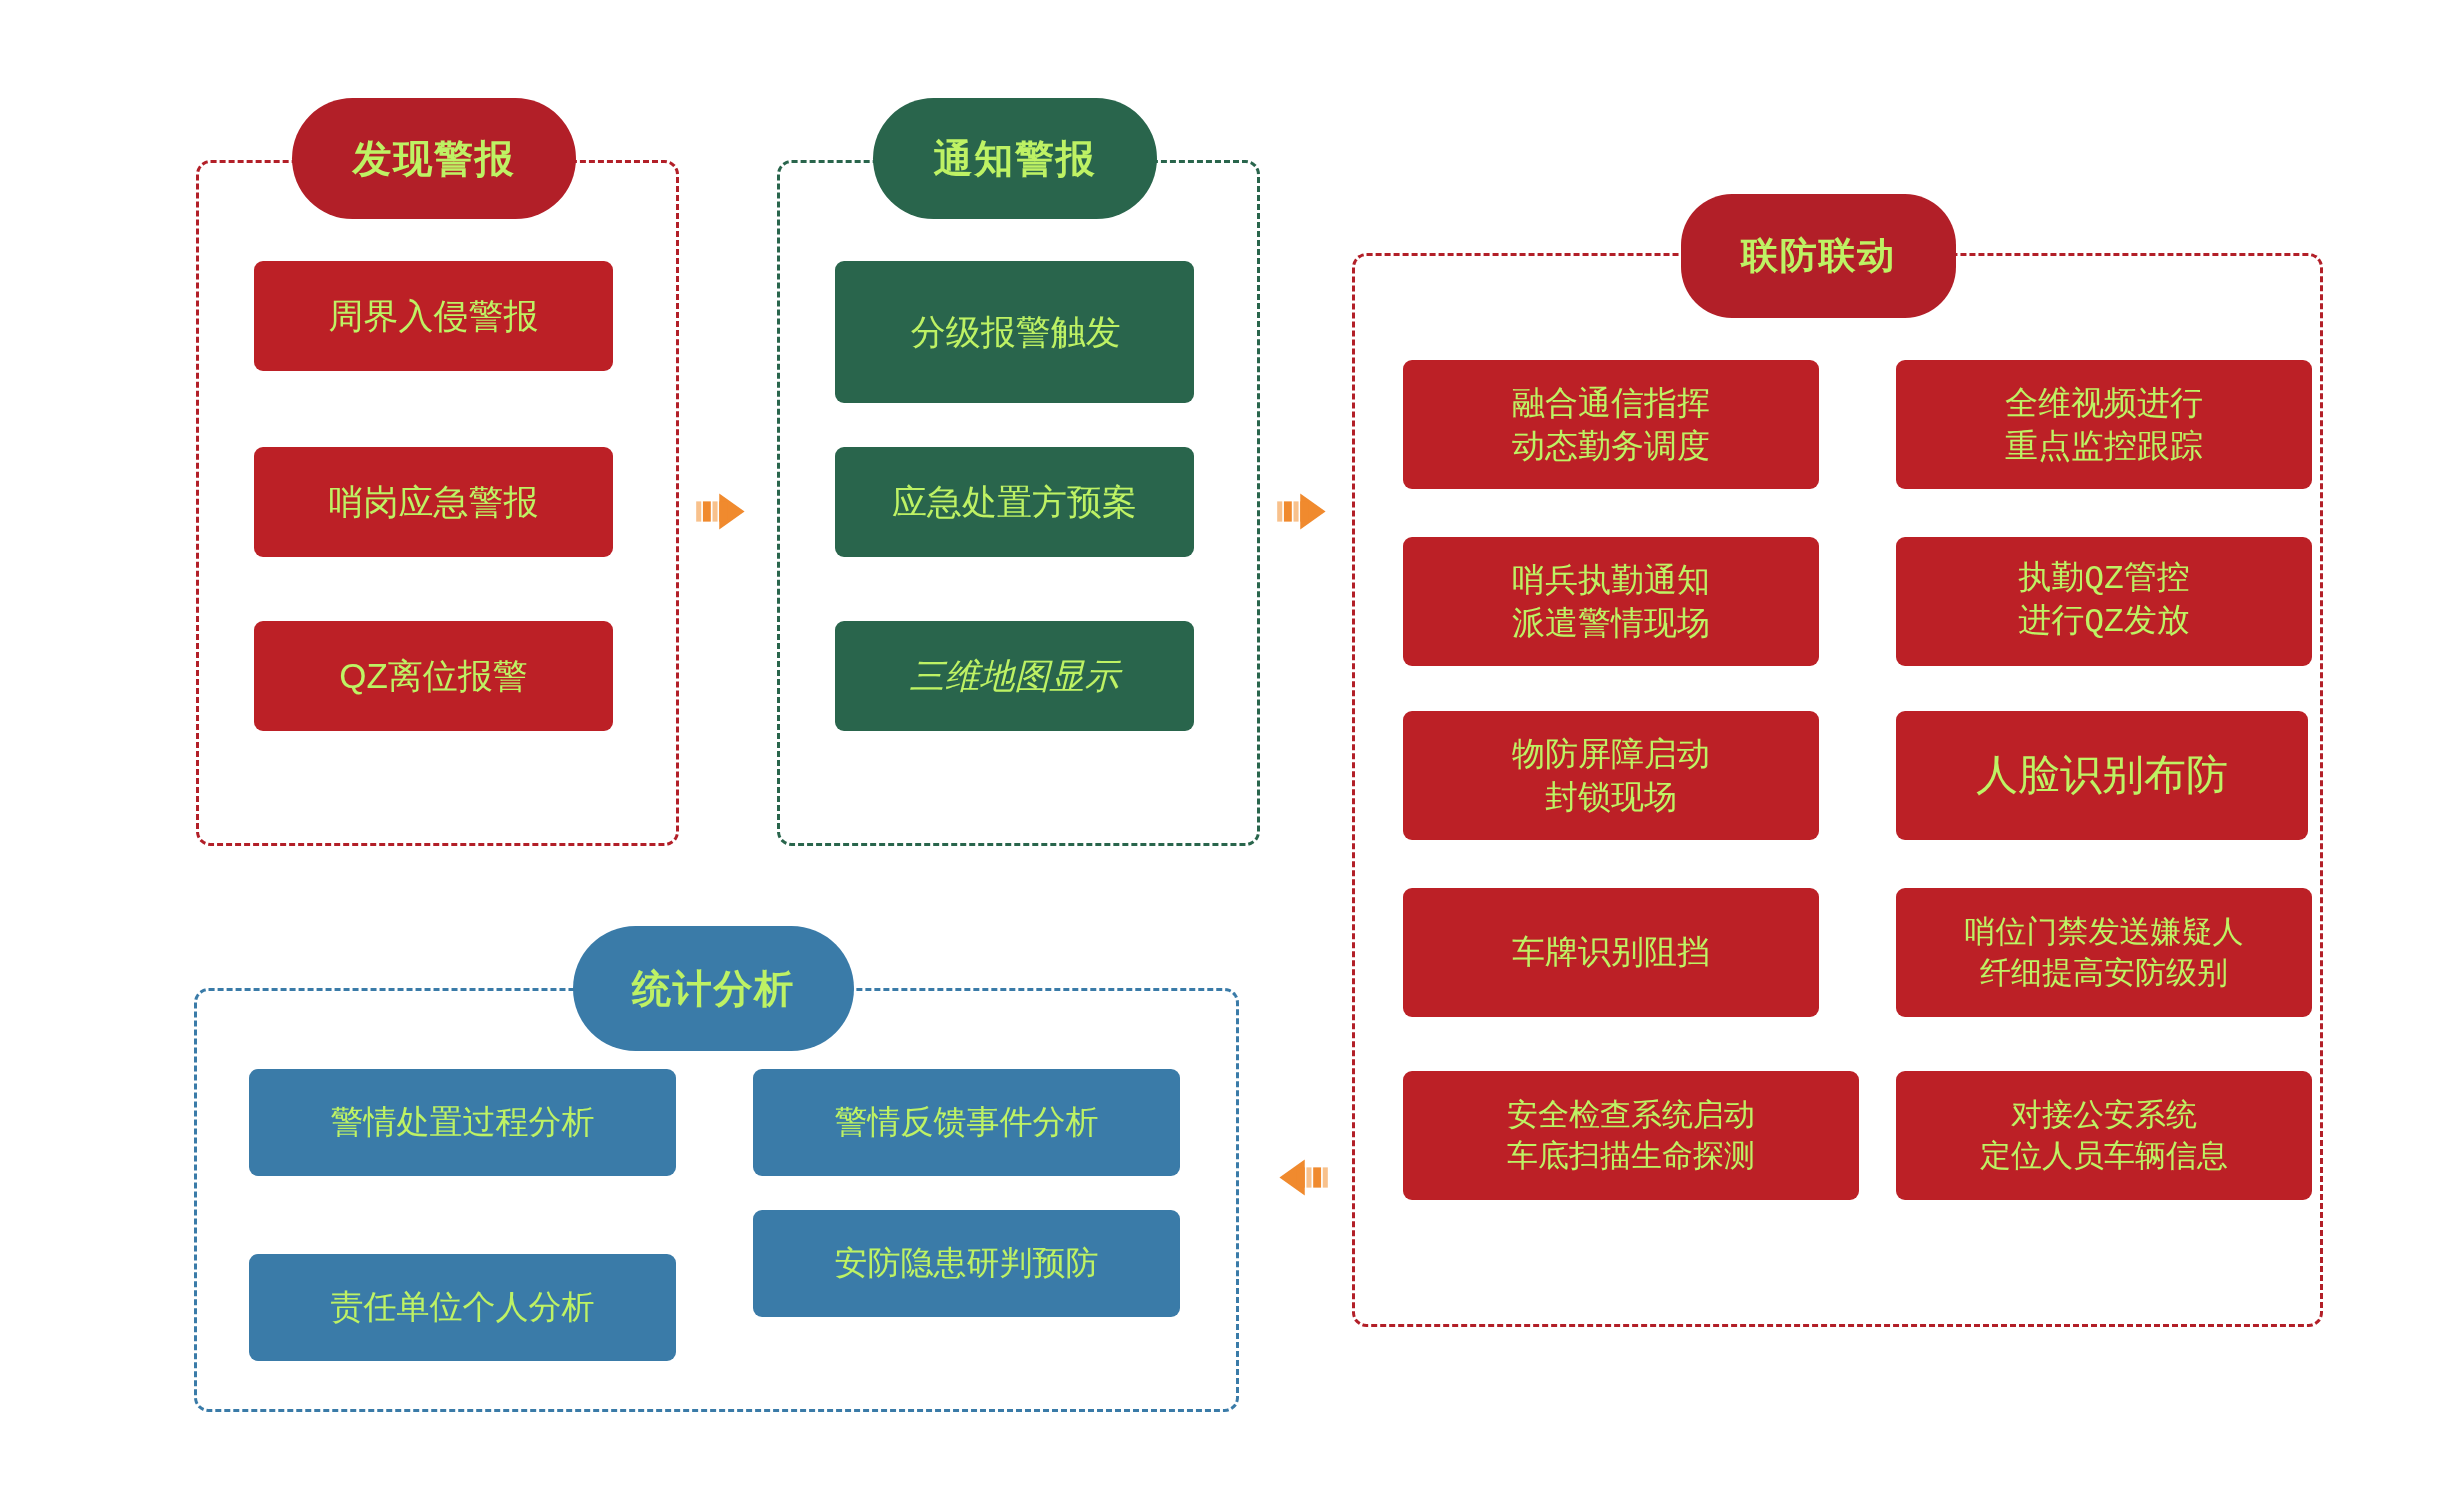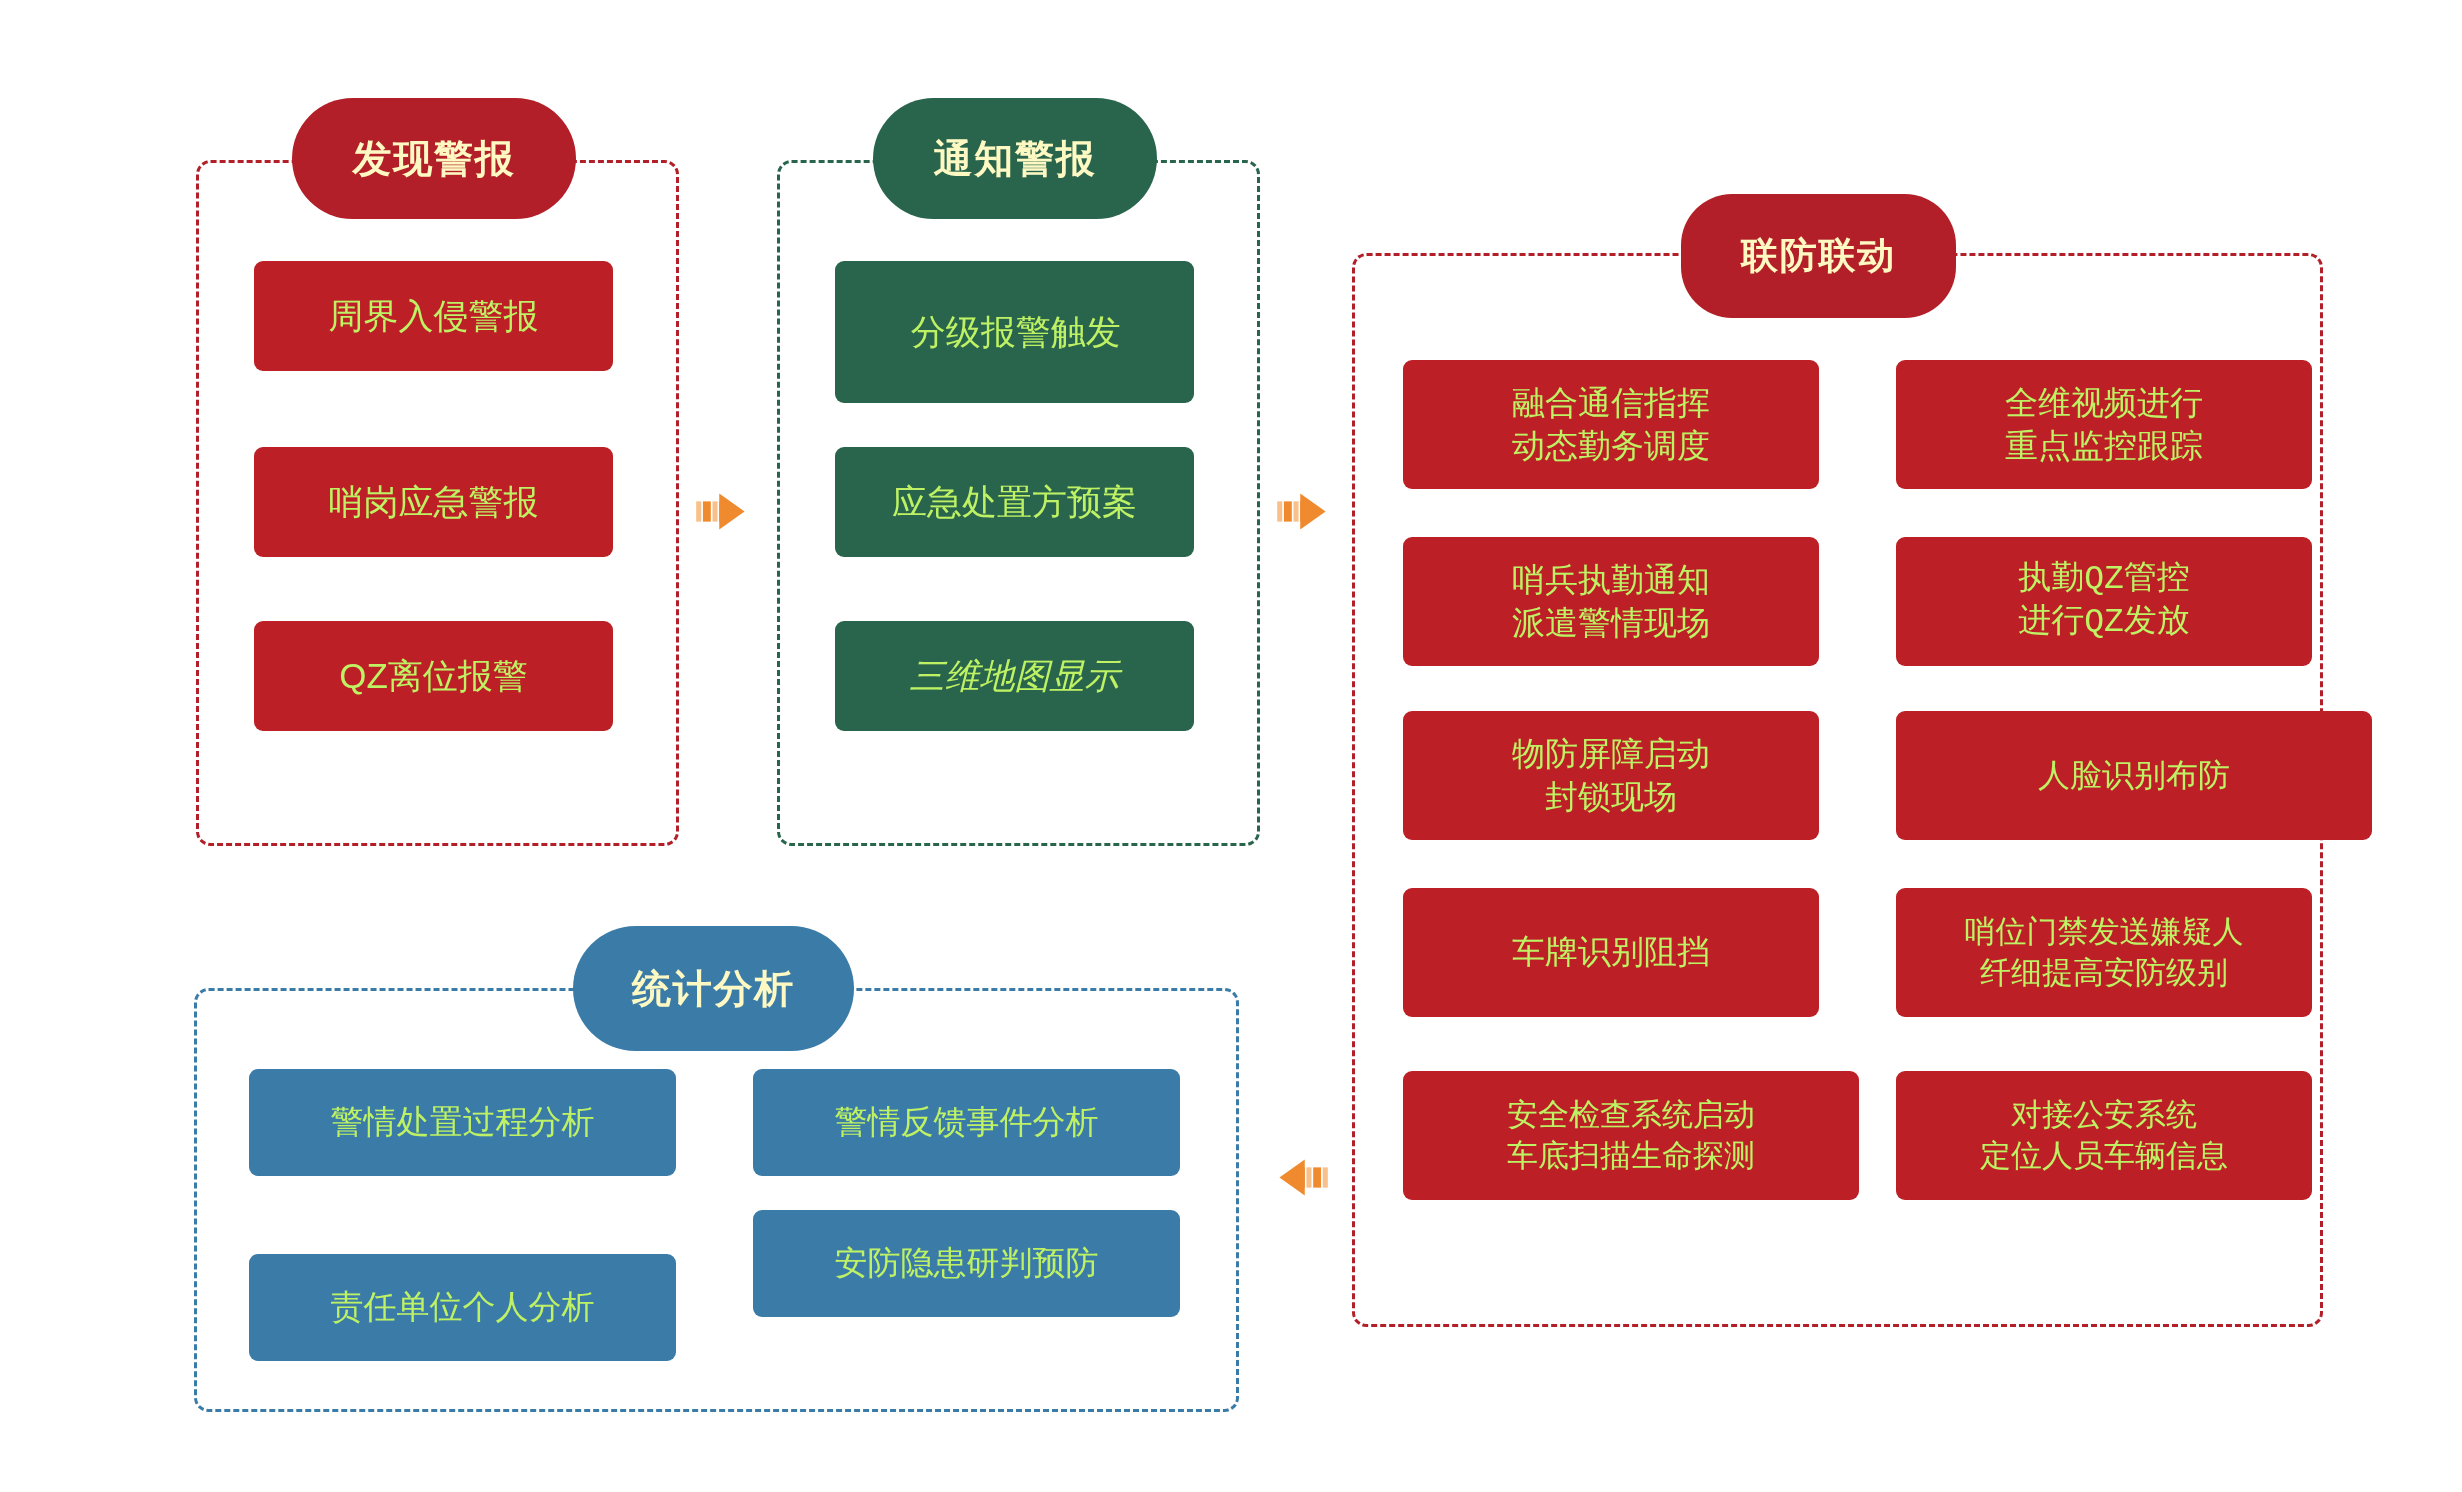--- a/index.html
+++ b/index.html
@@ -31,21 +31,21 @@
   .panel.green { border-color: #29654C; }
   .panel.blue  { border-color: #3A7BA8; }
 
   
   .pill {
     position: absolute;
     display: flex;
     align-items: center;
     justify-content: center;
     box-sizing: border-box;
-    color: #fef9c3;
+    color: #bef264;
     font-weight: bold;
     letter-spacing: 1.7px;
     text-align: left;
     white-space: nowrap;
     z-index: 5;
   }
   .pill.cap      { border-radius: 562px; }
   .pill.softcap  { border-radius: 51px; }
   .pill.red   { background: #B21F28; }
   .pill.green { background: #29654C; }
@@ -128,21 +128,21 @@
   <div class="card red" style="left:1403px; top:711px; width:416px; height:129px; font-size:33px;">物防屏障启动
 封锁现场</div>
   <div class="card red" style="left:1403px; top:888px; width:416px; height:129px; font-size:33px;">车牌识别阻挡</div>
   <div class="card red" style="left:1403px; top:1071px; width:456px; height:129px; font-size:31px;">安全检查系统启动
 车底扫描生命探测</div>
 
   <div class="card red" style="left:1896px; top:360px; width:416px; height:129px; font-size:33px;">全维视频进行
 重点监控跟踪</div>
   <div class="card red" style="left:1896px; top:537px; width:416px; height:129px; font-size:33px;font-family:Liberation Mono, monospace;">执勤QZ管控
 进行QZ发放</div>
-  <div class="card red" style="left:1896px; top:711px; width:476px; height:129px; font-size:32px;">人脸识别布防</div>
+  <div class="card red" style="left:1896px; top:711px; width:412px; height:129px; font-size:42px;">人脸识别布防</div>
   <div class="card red" style="left:1896px; top:888px; width:416px; height:129px; font-size:31px;">哨位门禁发送嫌疑人
 纤细提高安防级别</div>
   <div class="card red" style="left:1896px; top:1071px; width:416px; height:129px; font-size:31px;">对接公安系统
 定位人员车辆信息</div>
 
   <div class="arrow" style="left:1277px; top:1155px; width:51px; height:45px;">
     <svg width="51" height="45" viewBox="0 0 90 80">
       <rect x="81" y="22" width="9" height="36" fill="#F8C18C"></rect>
       <rect x="64" y="22" width="14" height="36" fill="#F08A2E"></rect>
       <rect x="52" y="22" width="9" height="36" fill="#F8C18C"></rect>

